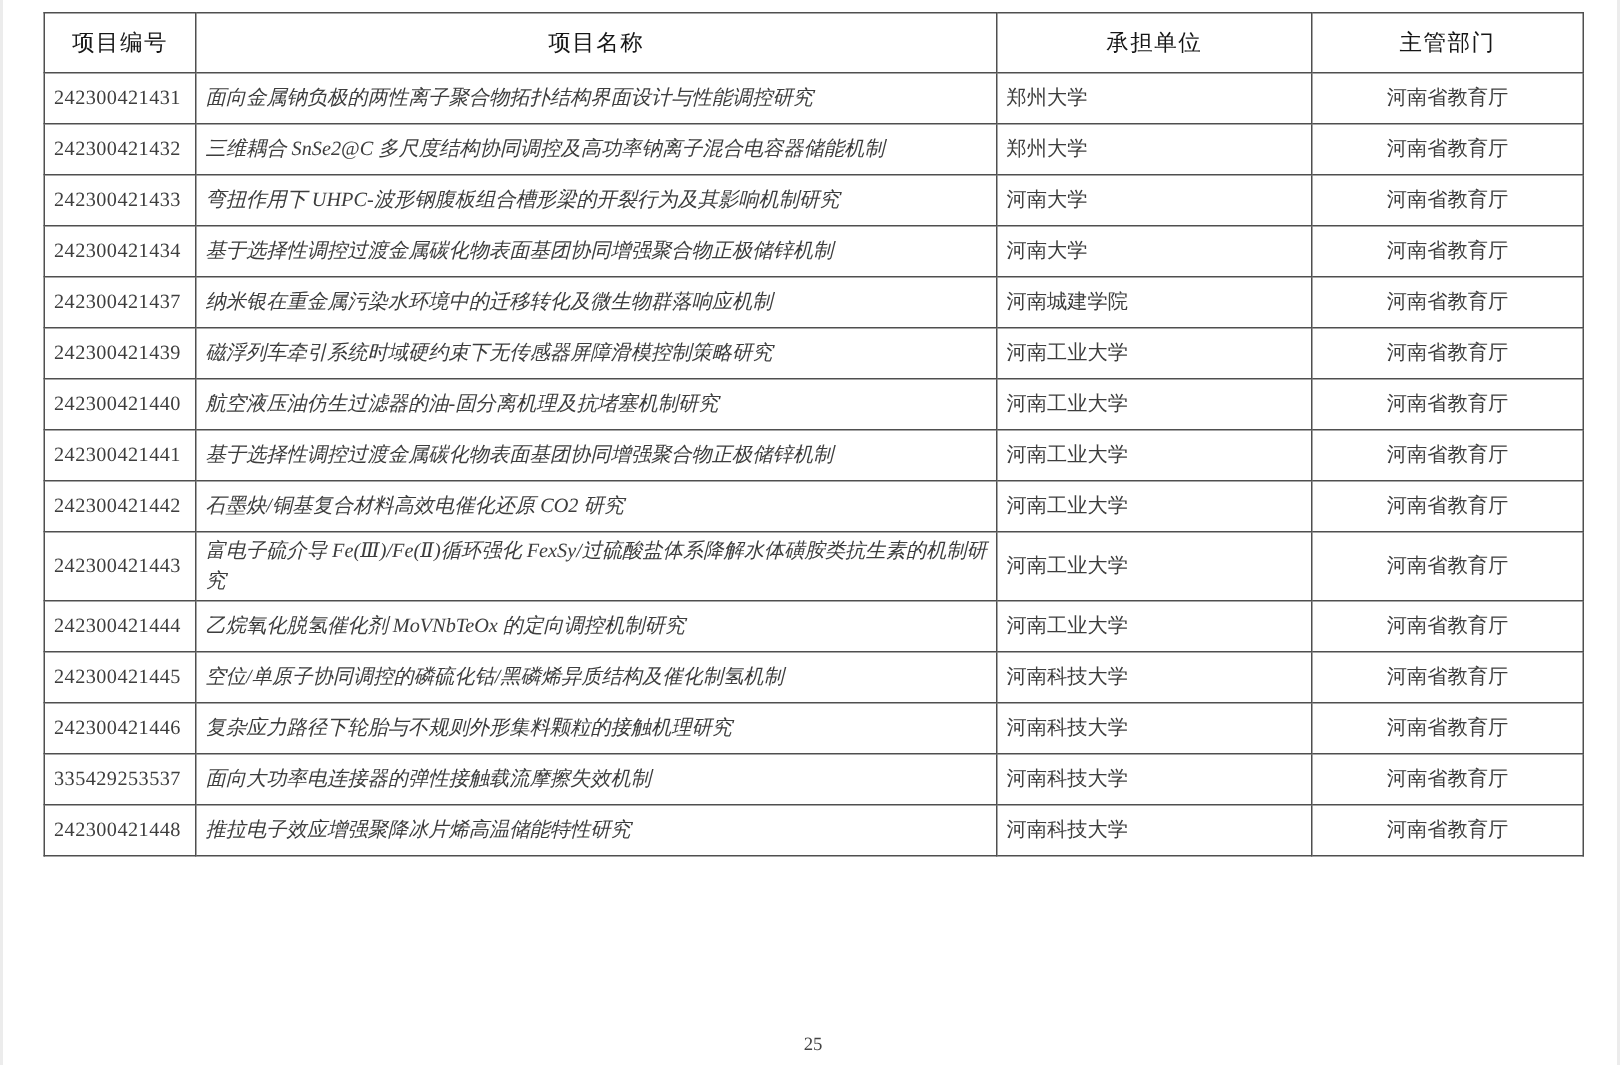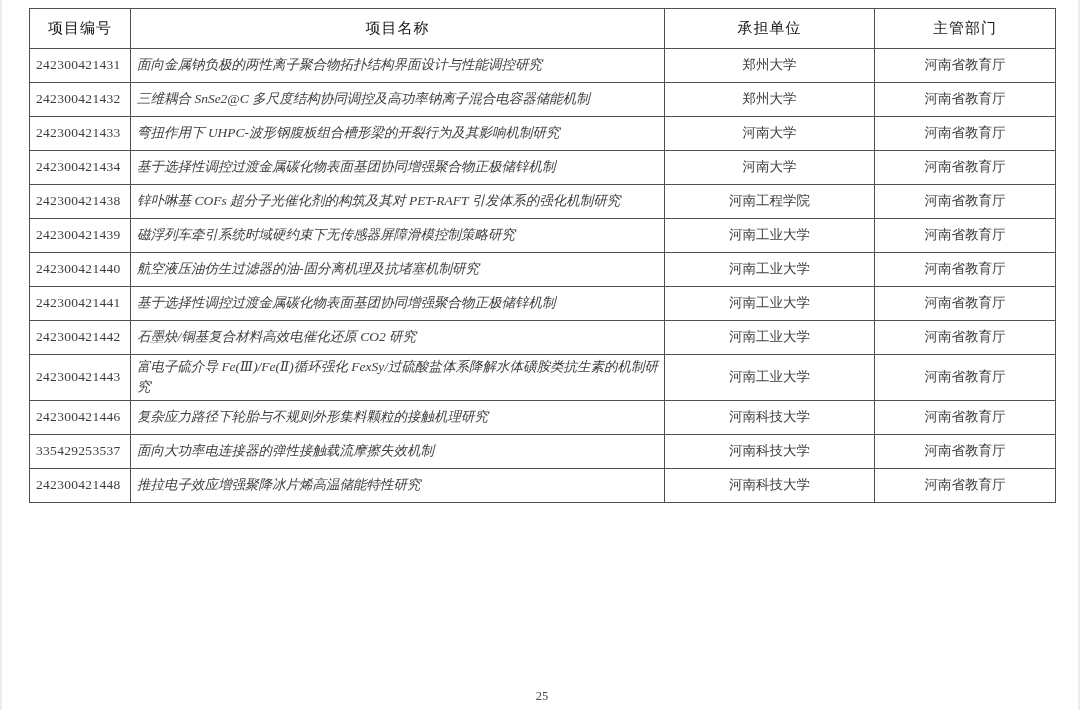--- a/index.html
+++ b/index.html
@@ -51,21 +51,21 @@
     letter-spacing:0.3px;
     white-space:nowrap;
   }
   td.c-name{
     text-align:left;
     padding-left:9px;
     padding-right:14px;
     font-style:italic;
   }
   td.c-org{
-    text-align:center;
+    text-align:left;
     padding-left:8px;
   }
   td.c-dept{
     text-align:center;
   }
   .page-number{
     position:absolute;
     left:0;right:0;
     bottom:6px;
     text-align:center;
@@ -117,27 +117,27 @@
 
   <tr>
     <td class="c-code">242300421434</td>
     <td class="c-name">基于选择性调控过渡金属碳化物表面基团协同增强聚合物正极储锌机制</td>
     <td class="c-org">河南大学</td>
     <td class="c-dept">河南省教育厅</td>
   </tr>
 
 
 
-
-  <tr>
-    <td class="c-code">242300421438</td>
-    <td class="c-name">锌卟啉基 COFs 超分子光催化剂的构筑及其对 PET-RAFT 引发体系的强化机制研究</td>
-    <td class="c-org">河南工程学院</td>
-    <td class="c-dept">河南省教育厅</td>
-  </tr>
+  <tr>
+    <td class="c-code">242300421437</td>
+    <td class="c-name">纳米银在重金属污染水环境中的迁移转化及微生物群落响应机制</td>
+    <td class="c-org">河南城建学院</td>
+    <td class="c-dept">河南省教育厅</td>
+  </tr>
+
 
   <tr>
     <td class="c-code">242300421439</td>
     <td class="c-name">磁浮列车牵引系统时域硬约束下无传感器屏障滑模控制策略研究</td>
     <td class="c-org">河南工业大学</td>
     <td class="c-dept">河南省教育厅</td>
   </tr>
 
   <tr>
     <td class="c-code">242300421440</td>
@@ -160,21 +160,33 @@
     <td class="c-dept">河南省教育厅</td>
   </tr>
 
   <tr>
     <td class="c-code">242300421443</td>
     <td class="c-name">富电子硫介导 Fe(Ⅲ)/Fe(Ⅱ)循环强化 FexSy/过硫酸盐体系降解水体磺胺类抗生素的机制研究</td>
     <td class="c-org">河南工业大学</td>
     <td class="c-dept">河南省教育厅</td>
   </tr>
 
-
+  <tr>
+    <td class="c-code">242300421444</td>
+    <td class="c-name">乙烷氧化脱氢催化剂 MoVNbTeOx 的定向调控机制研究</td>
+    <td class="c-org">河南工业大学</td>
+    <td class="c-dept">河南省教育厅</td>
+  </tr>
+
+  <tr>
+    <td class="c-code">242300421445</td>
+    <td class="c-name">空位/单原子协同调控的磷硫化钴/黑磷烯异质结构及催化制氢机制</td>
+    <td class="c-org">河南科技大学</td>
+    <td class="c-dept">河南省教育厅</td>
+  </tr>
 
   <tr>
     <td class="c-code">242300421446</td>
     <td class="c-name">复杂应力路径下轮胎与不规则外形集料颗粒的接触机理研究</td>
     <td class="c-org">河南科技大学</td>
     <td class="c-dept">河南省教育厅</td>
   </tr>
 
   <tr>
     <td class="c-code">335429253537</td>

